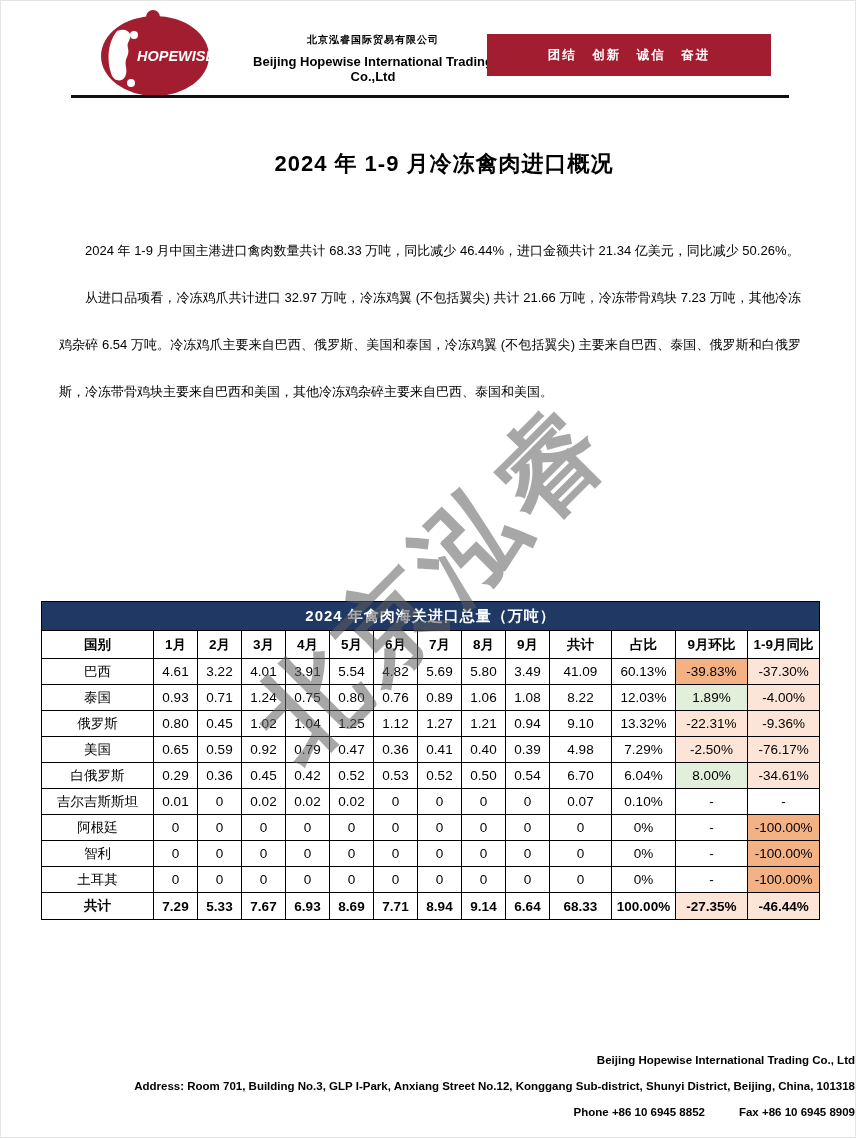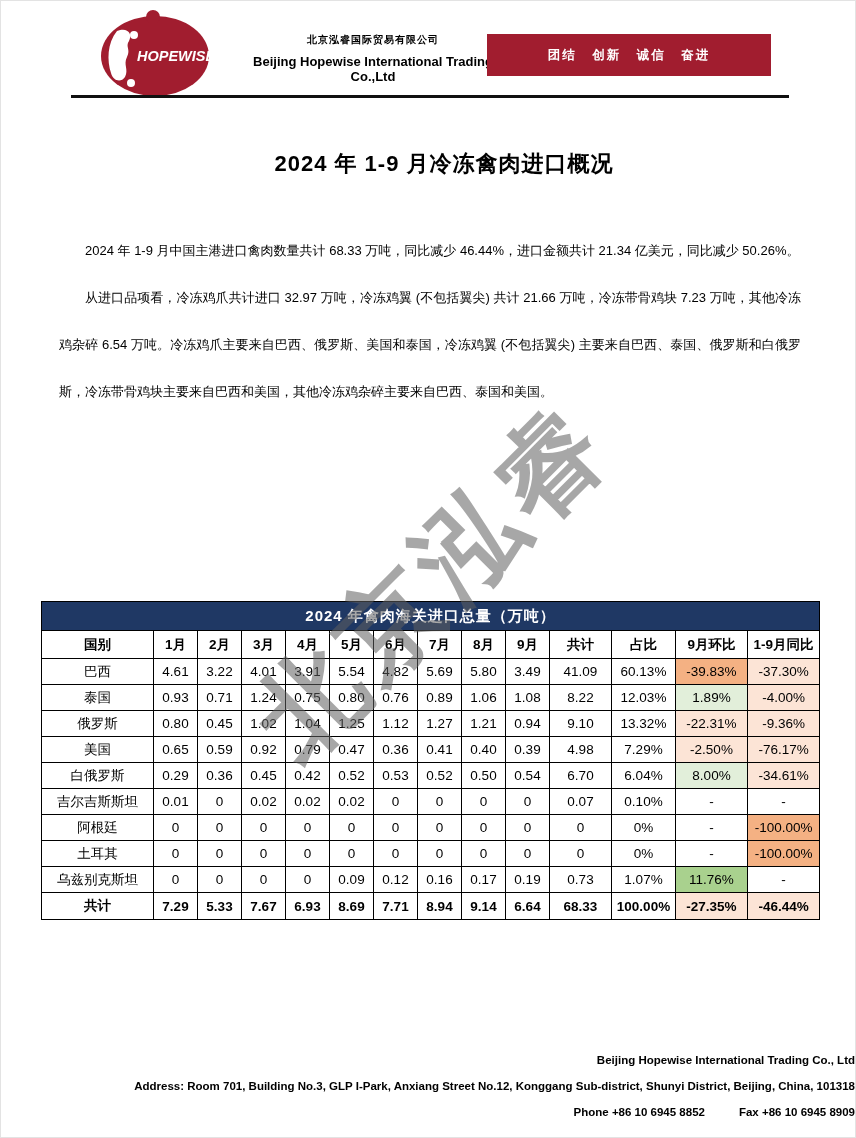--- a/index.html
+++ b/index.html
@@ -254,50 +254,50 @@
           <td>0</td>
           <td>0</td>
           <td>0</td>
           <td>0</td>
           <td>0</td>
           <td>0%</td>
           <td>-</td>
           <td style="background: rgb(244, 177, 131);">-100.00%</td>
         </tr>
         <tr>
+          <td class="lbl">智利</td>
+          <td>0</td>
+          <td>0</td>
+          <td>0</td>
+          <td>0</td>
+          <td>0</td>
+          <td>0</td>
+          <td>0</td>
+          <td>0</td>
+          <td>0</td>
+          <td>0</td>
+          <td>0%</td>
+          <td>-</td>
+          <td style="background: rgb(244, 177, 131);">-100.00%</td>
+        </tr>
+        <tr>
           <td class="lbl">土耳其</td>
           <td>0</td>
           <td>0</td>
           <td>0</td>
           <td>0</td>
           <td>0</td>
           <td>0</td>
           <td>0</td>
           <td>0</td>
           <td>0</td>
           <td>0</td>
           <td>0%</td>
           <td>-</td>
           <td style="background: rgb(244, 177, 131);">-100.00%</td>
-        </tr>
-        <tr>
-          <td class="lbl">乌兹别克斯坦</td>
-          <td>0</td>
-          <td>0</td>
-          <td>0</td>
-          <td>0</td>
-          <td>0.09</td>
-          <td>0.12</td>
-          <td>0.16</td>
-          <td>0.17</td>
-          <td>0.19</td>
-          <td>0.73</td>
-          <td>1.07%</td>
-          <td style="background: rgb(169, 209, 142);">11.76%</td>
-          <td>-</td>
         </tr>
         <tr class="bold">
           <td class="lbl">共计</td>
           <td>7.29</td>
           <td>5.33</td>
           <td>7.67</td>
           <td>6.93</td>
           <td>8.69</td>
           <td>7.71</td>
           <td>8.94</td>

